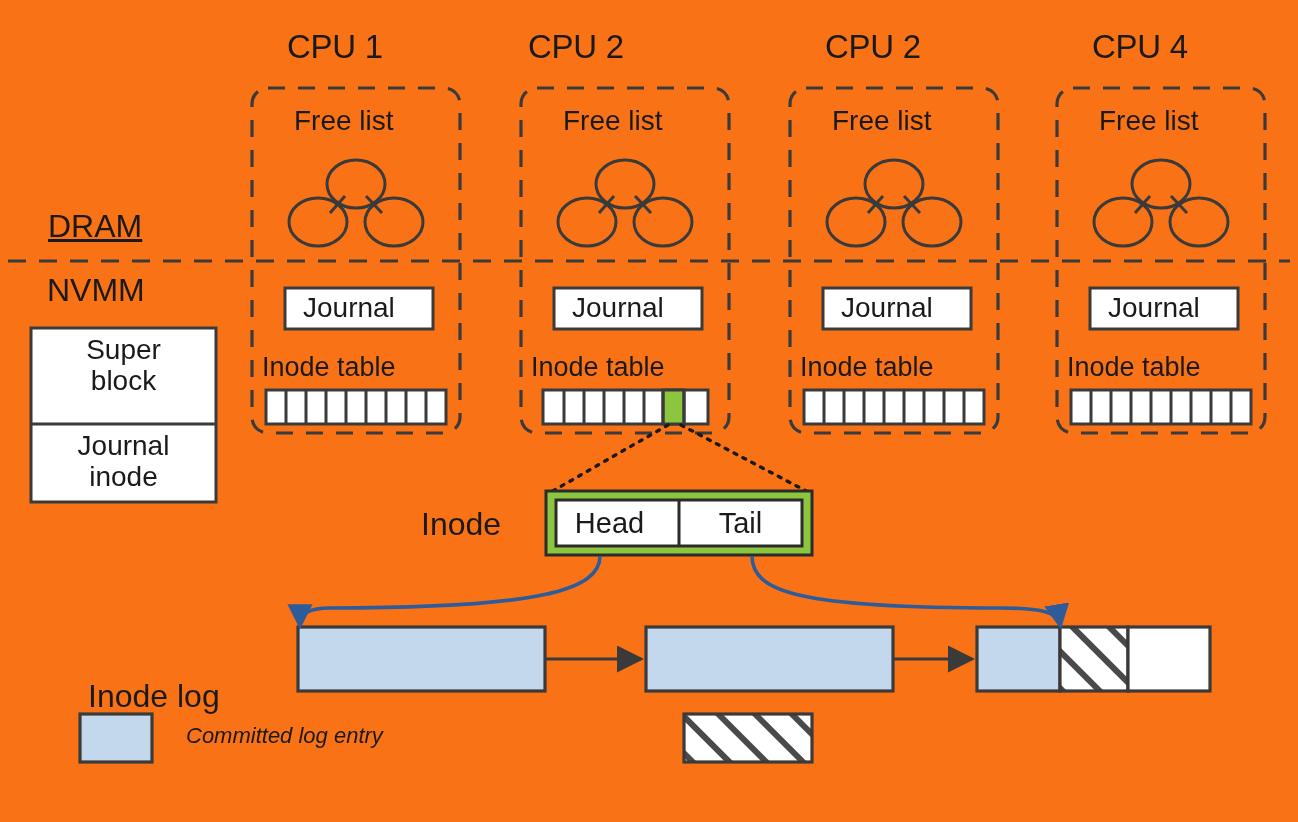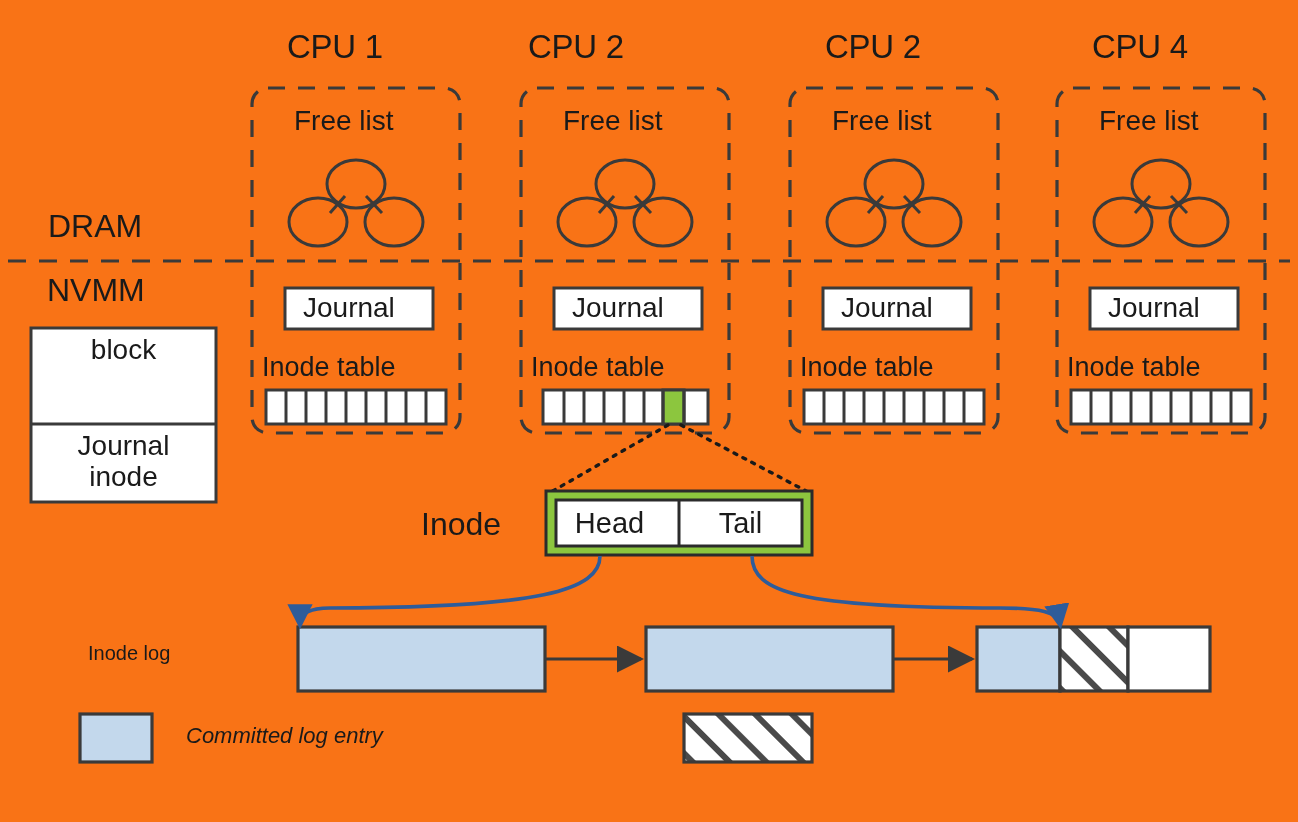--- a/index.html
+++ b/index.html
@@ -8,21 +8,21 @@
   #svg-root{position:absolute;left:0;top:0;width:1298px;height:822px;}
   .lbl{position:absolute;white-space:nowrap;font-family:"Liberation Sans",sans-serif;color:#1a1a1a;}
   .cpu-title{font-size:33px;letter-spacing:-0.3px;}
   .freelist-lbl{font-size:28px;}
   .journal-lbl{font-size:28px;}
   .itable-lbl{font-size:27px;}
   .mem-lbl{font-size:32px;}
   .sb-lbl{font-size:28px;text-align:center;line-height:1.12;}
   .inode-lbl{font-size:32px;}
   .cell-lbl{font-size:29px;}
-  .log-lbl{font-size:20px;}
+  .log-lbl{font-size:32px;margin-top:36px;}
   .legend-lbl{font-size:22px;font-style:italic;}
 </style>
 </head>
 <body>
 
 <div id="stage">
 
   <svg id="svg-root" viewBox="0 0 1298 822">
     <defs>
       <pattern id="hatch" width="26" height="26" patternUnits="userSpaceOnUse" patternTransform="rotate(-45)">
@@ -176,24 +176,25 @@
   <div class="lbl journal-lbl" style="left:303px;top:292px;">Journal</div>
   <div class="lbl journal-lbl" style="left:572px;top:292px;">Journal</div>
   <div class="lbl journal-lbl" style="left:841px;top:292px;">Journal</div>
   <div class="lbl journal-lbl" style="left:1108px;top:292px;">Journal</div>
 
   <div class="lbl itable-lbl" style="left:262px;top:352px;">Inode table</div>
   <div class="lbl itable-lbl" style="left:531px;top:352px;">Inode table</div>
   <div class="lbl itable-lbl" style="left:800px;top:352px;">Inode table</div>
   <div class="lbl itable-lbl" style="left:1067px;top:352px;">Inode table</div>
 
-  <div class="lbl mem-lbl" style="left:48px;top:208px;">DRAM</div>
+  <div class="lbl mem-lbl" style="left:48px;top:208px;text-decoration:underline;">DRAM</div>
   <div class="lbl mem-lbl" style="left:47px;top:272px;">NVMM</div>
 
   <div class="lbl sb-lbl" style="left:31px;top:334px;width:185px;">
+    <div>Super</div>
     <div>block</div>
   </div>
   <div class="lbl sb-lbl" style="left:31px;top:430px;width:185px;">
     <div>Journal</div>
     <div>inode</div>
   </div>
 
   <div class="lbl inode-lbl" style="left:421px;top:506px;">Inode</div>
   <div class="lbl cell-lbl" style="left:556px;top:507px;width:107px;text-align:center;">Head</div>
   <div class="lbl cell-lbl" style="left:679px;top:507px;width:123px;text-align:center;">Tail</div>

